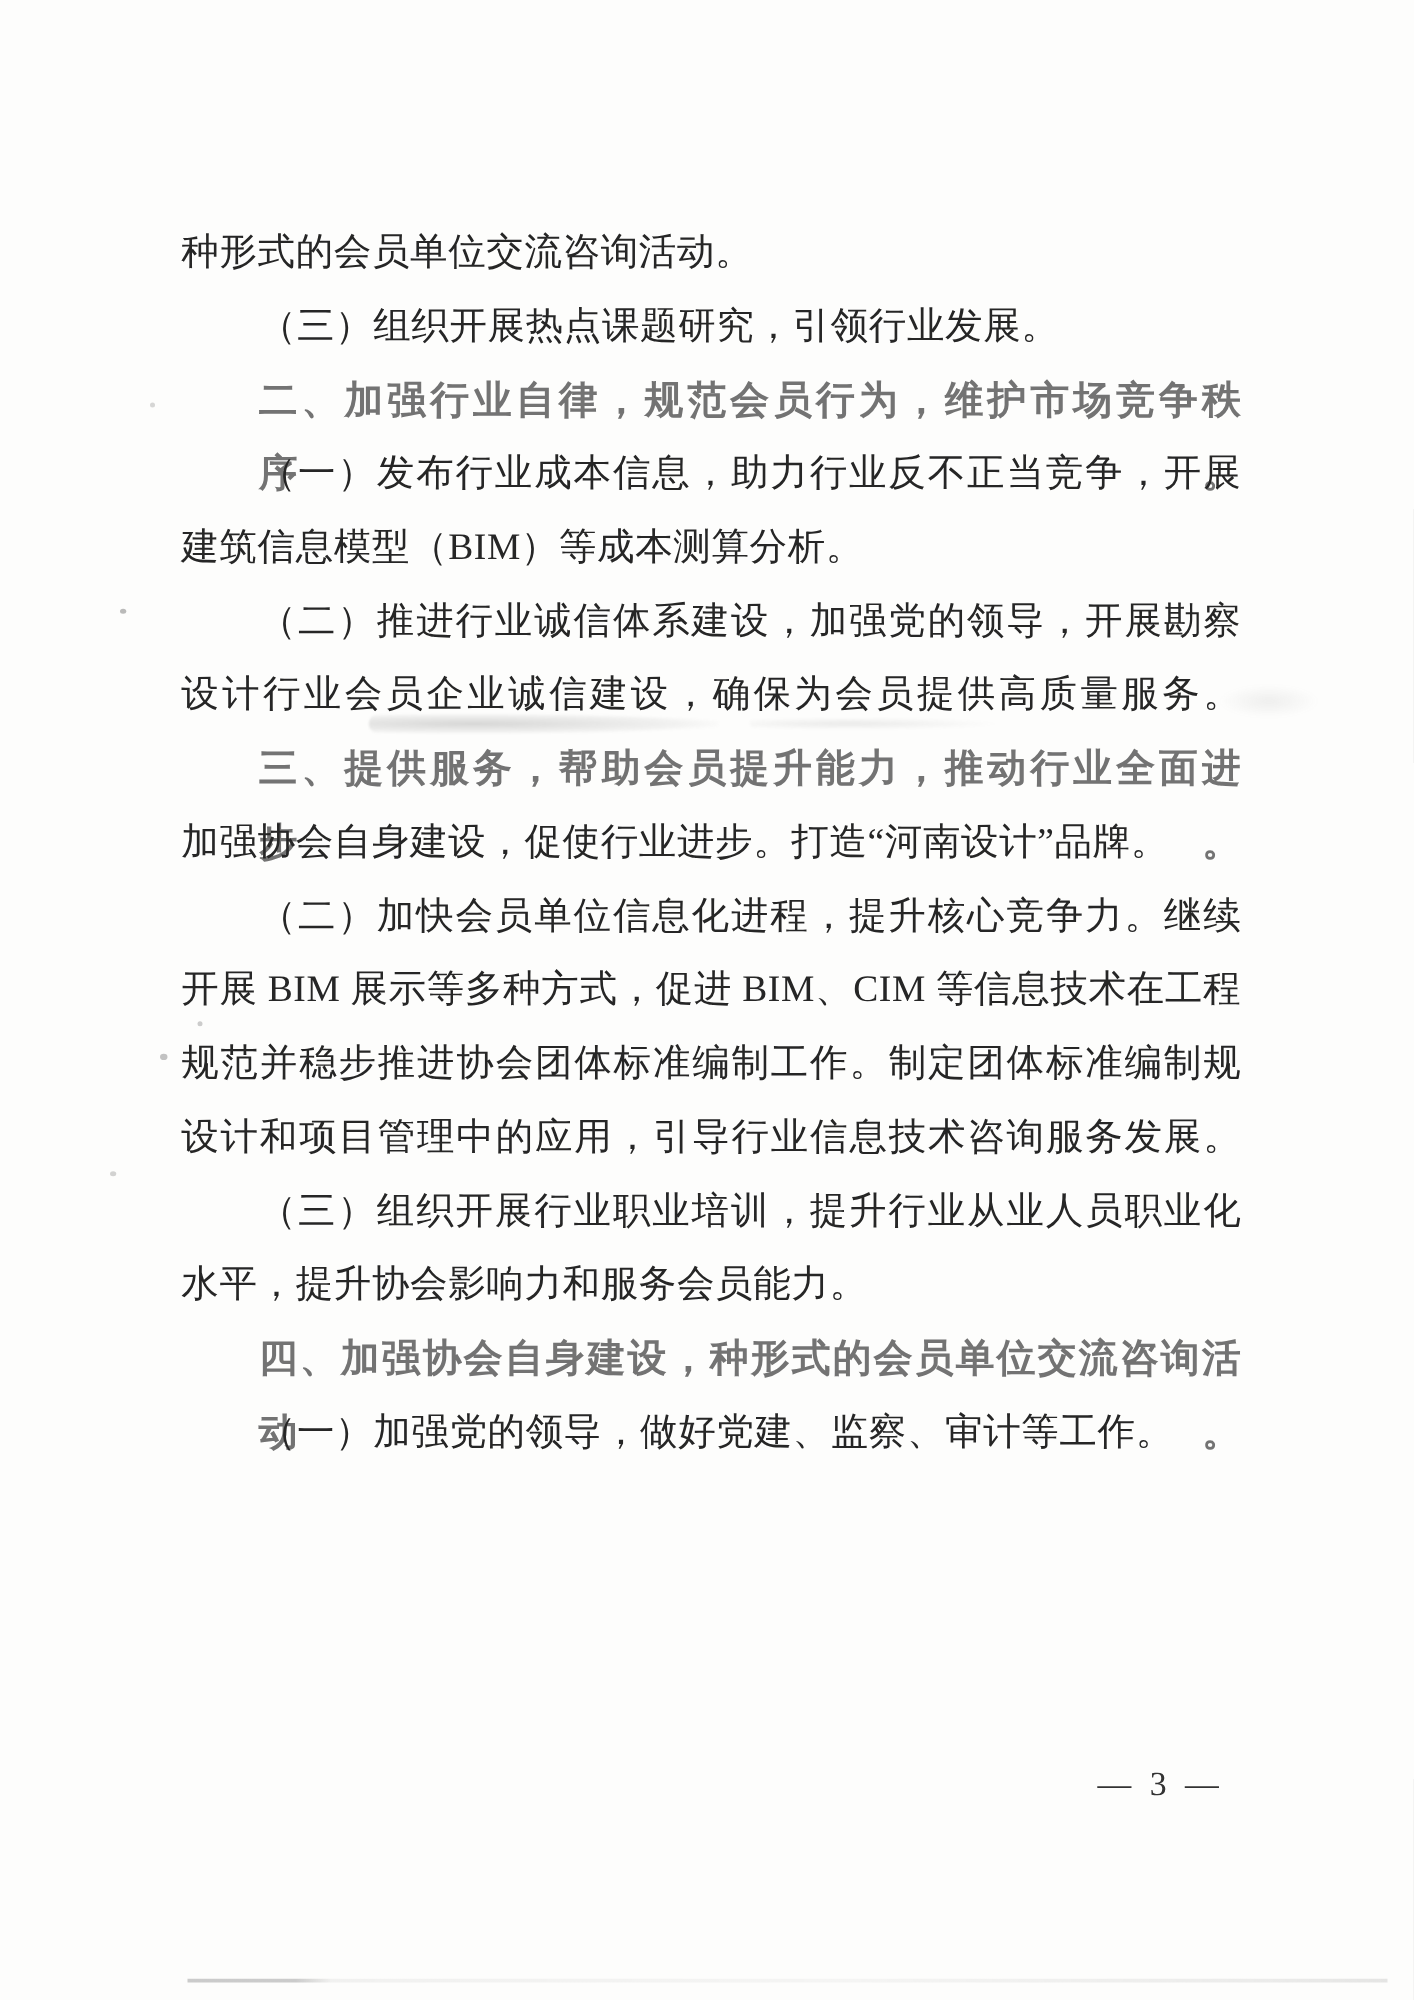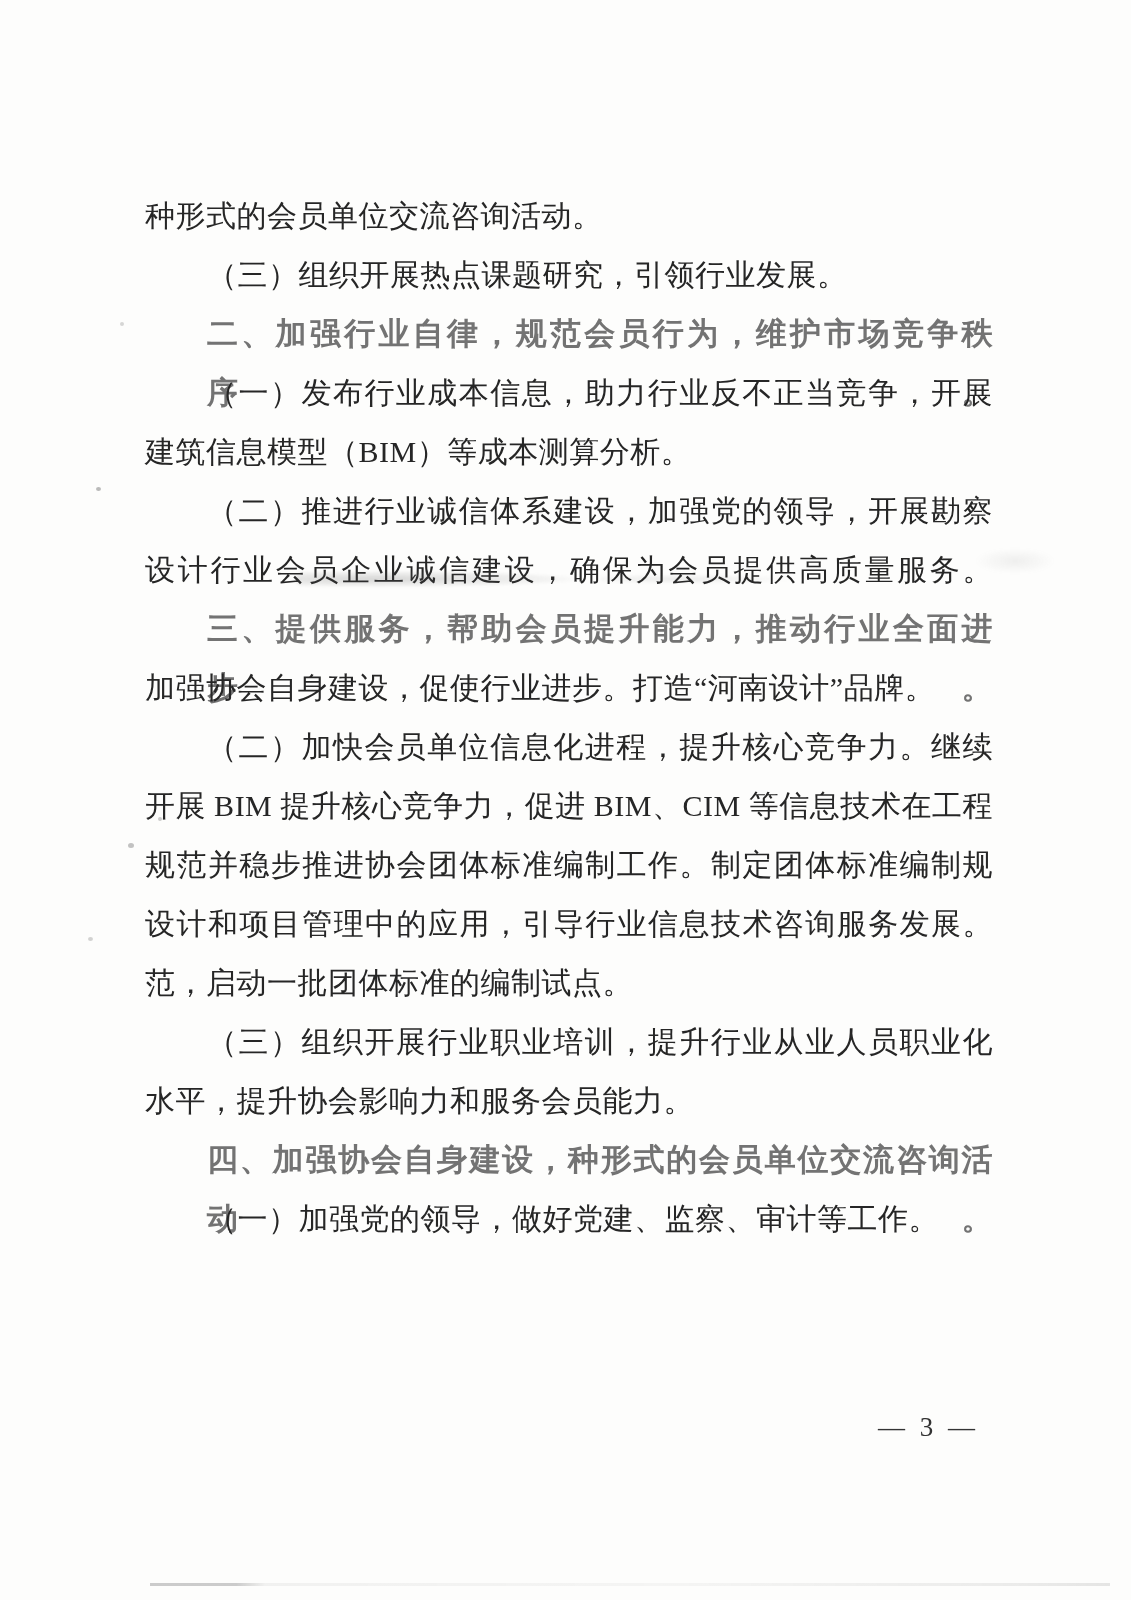--- a/index.html
+++ b/index.html
@@ -12,21 +12,21 @@
     width: 1131px;
     height: 1600px;
     background: #fdfdfc;
     overflow: hidden;
     font-family: "Liberation Serif", "DejaVu Serif", serif;
     color: #262626;
   }
   .content {
     position: absolute;
     left: 145px;
-    top: 186px;
+    top: 172px;
     width: 848px;
   }
   .line {
     height: 59px;
     line-height: 59px;
     font-size: 30px;
     text-align: left;
     letter-spacing: 0.5px;
     white-space: normal;
   }
@@ -97,24 +97,23 @@
     <div class="line">种形式的会员单位交流咨询活动。</div>
     <div class="line indent">（三）组织开展热点课题研究，引领行业发展。</div>
     <div class="line heading indent stretch">二、加强行业自律，规范会员行为，维护市场竞争秩序。</div>
     <div class="line indent stretch">（一）发布行业成本信息，助力行业反不正当竞争，开展</div>
     <div class="line">建筑信息模型（BIM）等成本测算分析。</div>
     <div class="line indent stretch">（二）推进行业诚信体系建设，加强党的领导，开展勘察</div>
     <div class="line stretch">设计行业会员企业诚信建设，确保为会员提供高质量服务。</div>
     <div class="line heading indent stretch">三、提供服务，帮助会员提升能力，推动行业全面进步。</div>
     <div class="line">加强协会自身建设，促使行业进步。打造“河南设计”品牌。</div>
     <div class="line indent stretch">（二）加快会员单位信息化进程，提升核心竞争力。继续</div>
-    <div class="line stretch">开展 BIM 提升核心竞争力，促进 BIM、CIM 等信息技术在工程</div>
+    <div class="line stretch">开展 BIM 展示等多种方式，促进 BIM、CIM 等信息技术在工程</div>
     <div class="line stretch">规范并稳步推进协会团体标准编制工作。制定团体标准编制规</div>
     <div class="line stretch">设计和项目管理中的应用，引导行业信息技术咨询服务发展。</div>
-    <div class="line">范，启动一批团体标准的编制试点。</div>
     <div class="line indent stretch">（三）组织开展行业职业培训，提升行业从业人员职业化</div>
     <div class="line">水平，提升协会影响力和服务会员能力。</div>
     <div class="line heading indent stretch">四、加强协会自身建设，种形式的会员单位交流咨询活动。</div>
     <div class="line indent">（一）加强党的领导，做好党建、监察、审计等工作。</div>
   </div>
 
   <div class="page-number">— 3 —</div>
 
   <div class="artifact smudge-1"></div>
   <div class="artifact smudge-2"></div>

